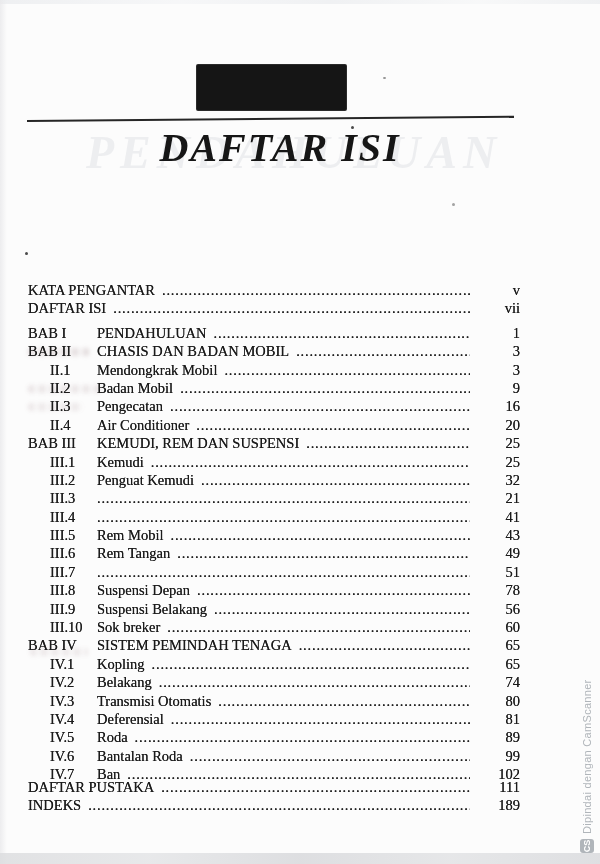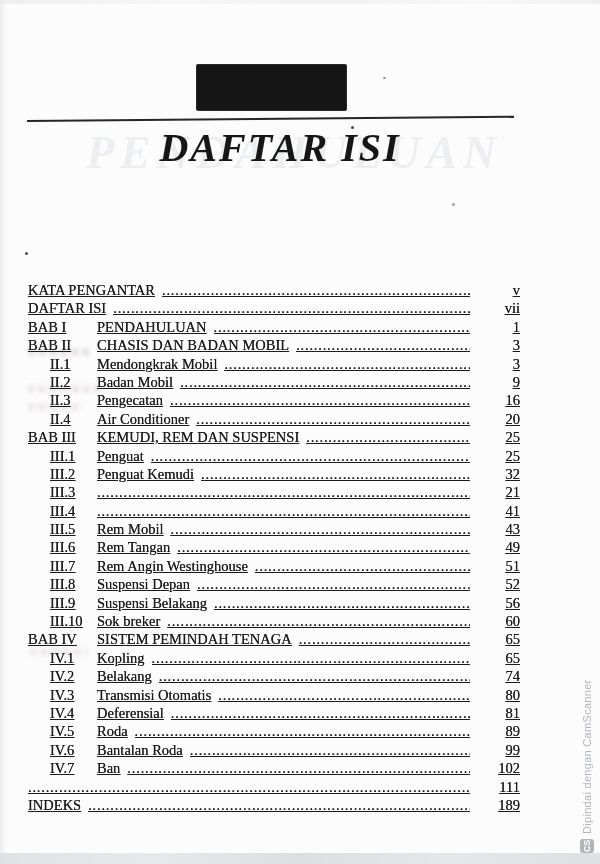--- a/index.html
+++ b/index.html
@@ -71,28 +71,27 @@
   .sp1 { left: 25px; top: 252px; width: 3px; height: 3px; }
   .sp2 { left: 351px; top: 126px; width: 3px; height: 3px; }
   .sp3 { left: 383px; top: 77px; width: 3px; height: 2px; opacity:.6; }
   .sp4 { left: 452px; top: 203px; width: 3px; height: 3px; opacity:.5; }
   
   .toc {
     position: absolute; left: 28px; top: 281px; width: 492px;
     color: #1b1b1b;
     font-size: 14.5px;
     text-shadow: 0 0 0.35px rgba(10,10,10,0.85);
-    text-decoration: underline;
   }
   .row {
     display: flex; align-items: baseline;
     height: 18.4px; line-height: 18.4px;
     white-space: nowrap;
   }
-  .row .num { width: 69px; flex: none; }
+  .row .num { width: 69px; flex: none; margin-top: 6px; }
   .row.sub .num { padding-left: 22px; width: 47px; box-sizing: content-box; }
   .row .t { flex: none; padding-right: 7px; }
   .row .dots {
     flex: 1; overflow: hidden;
     letter-spacing: 0.8px;
     color: #202020;
   }
   .row .pg { width: 50px; flex: none; text-align: right; }
   
   .watermark {
@@ -181,21 +180,21 @@
         <span class="pg">20</span>
       </div>
       <div class="row chapter">
         <span class="num">BAB III</span>
         <span class="t">KEMUDI, REM DAN SUSPENSI</span>
         <span class="dots">................................................................................................................................................................</span>
         <span class="pg">25</span>
       </div>
       <div class="row sub">
         <span class="num">III.1</span>
-        <span class="t">Penguat</span>
+        <span class="t">Kemudi</span>
         <span class="dots">................................................................................................................................................................</span>
         <span class="pg">25</span>
       </div>
       <div class="row sub">
         <span class="num">III.2</span>
         <span class="t">Penguat Kemudi</span>
         <span class="dots">................................................................................................................................................................</span>
         <span class="pg">32</span>
       </div>
       <div class="row sub">
@@ -215,29 +214,28 @@
         <span class="pg">43</span>
       </div>
       <div class="row sub">
         <span class="num">III.6</span>
         <span class="t">Rem Tangan</span>
         <span class="dots">................................................................................................................................................................</span>
         <span class="pg">49</span>
       </div>
       <div class="row sub">
         <span class="num">III.7</span>
-        <span class="t">Rem Angin Westinghouse</span>
         <span class="dots">................................................................................................................................................................</span>
         <span class="pg">51</span>
       </div>
       <div class="row sub">
         <span class="num">III.8</span>
         <span class="t">Suspensi Depan</span>
         <span class="dots">................................................................................................................................................................</span>
-        <span class="pg">52</span>
+        <span class="pg">78</span>
       </div>
       <div class="row sub">
         <span class="num">III.9</span>
         <span class="t">Suspensi Belakang</span>
         <span class="dots">................................................................................................................................................................</span>
         <span class="pg">56</span>
       </div>
       <div class="row sub">
         <span class="num">III.10</span>
         <span class="t">Sok breker</span>
@@ -286,20 +284,21 @@
         <span class="dots">................................................................................................................................................................</span>
         <span class="pg">99</span>
       </div>
       <div class="row sub">
         <span class="num">IV.7</span>
         <span class="t">Ban</span>
         <span class="dots">................................................................................................................................................................</span>
         <span class="pg">102</span>
       </div>
       <div class="row plain">
+        <span class="t">DAFTAR PUSTAKA</span>
         <span class="dots">................................................................................................................................................................</span>
         <span class="pg">111</span>
       </div>
       <div class="row plain">
         <span class="t">INDEKS</span>
         <span class="dots">................................................................................................................................................................</span>
         <span class="pg">189</span>
       </div>
     </div>
 

